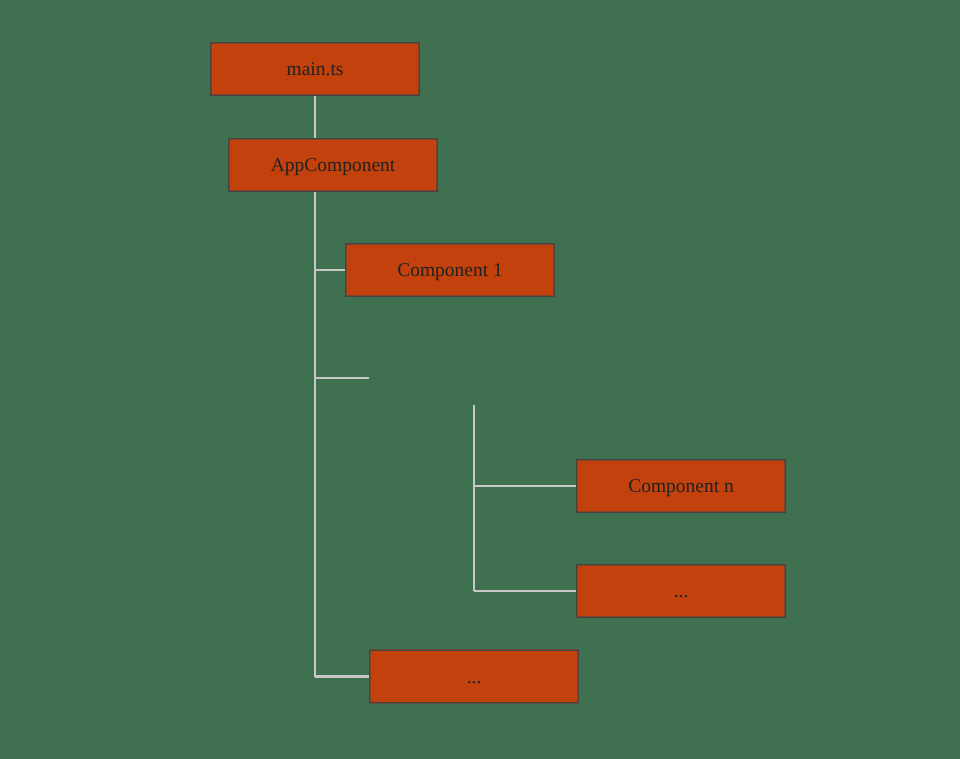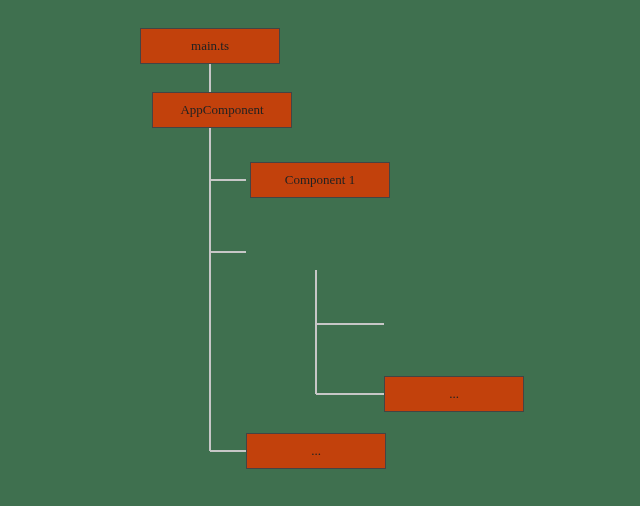--- a/index.html
+++ b/index.html
@@ -68,25 +68,28 @@
   </svg>
 
   <div class="node" style="left:140px; top:28px;">
     <span>main.ts</span>
   </div>
 
   <div class="node" style="left:152px; top:92px;">
     <span>AppComponent</span>
   </div>
 
-  <div class="node" style="left:250px; top:162px;">
+  <div class="node" style="left:230px; top:162px;">
     <span>Component 1</span>
   </div>
 
 
+  <div class="node" style="left:384px; top:306px;">
+    <span>Component n</span>
+  </div>
 
   <div class="node" style="left:384px; top:376px;">
     <span>...</span>
   </div>
 
   <div class="node" style="left:246px; top:433px;">
     <span>...</span>
   </div>
 
 </div>

